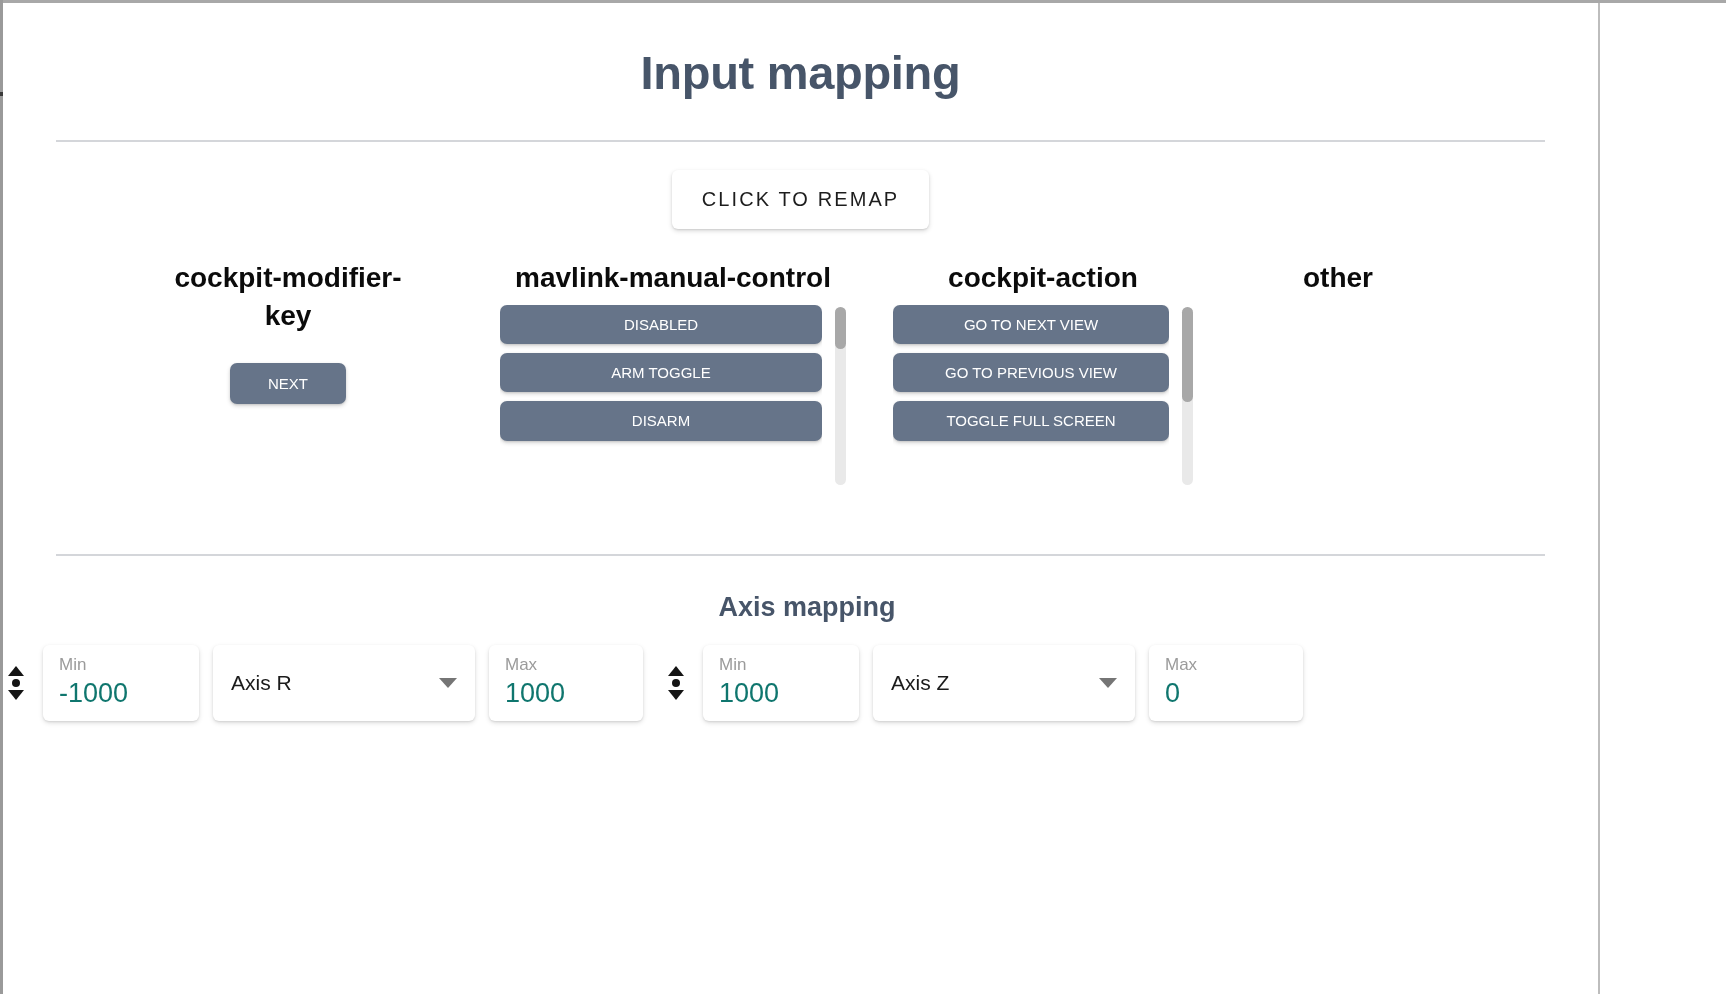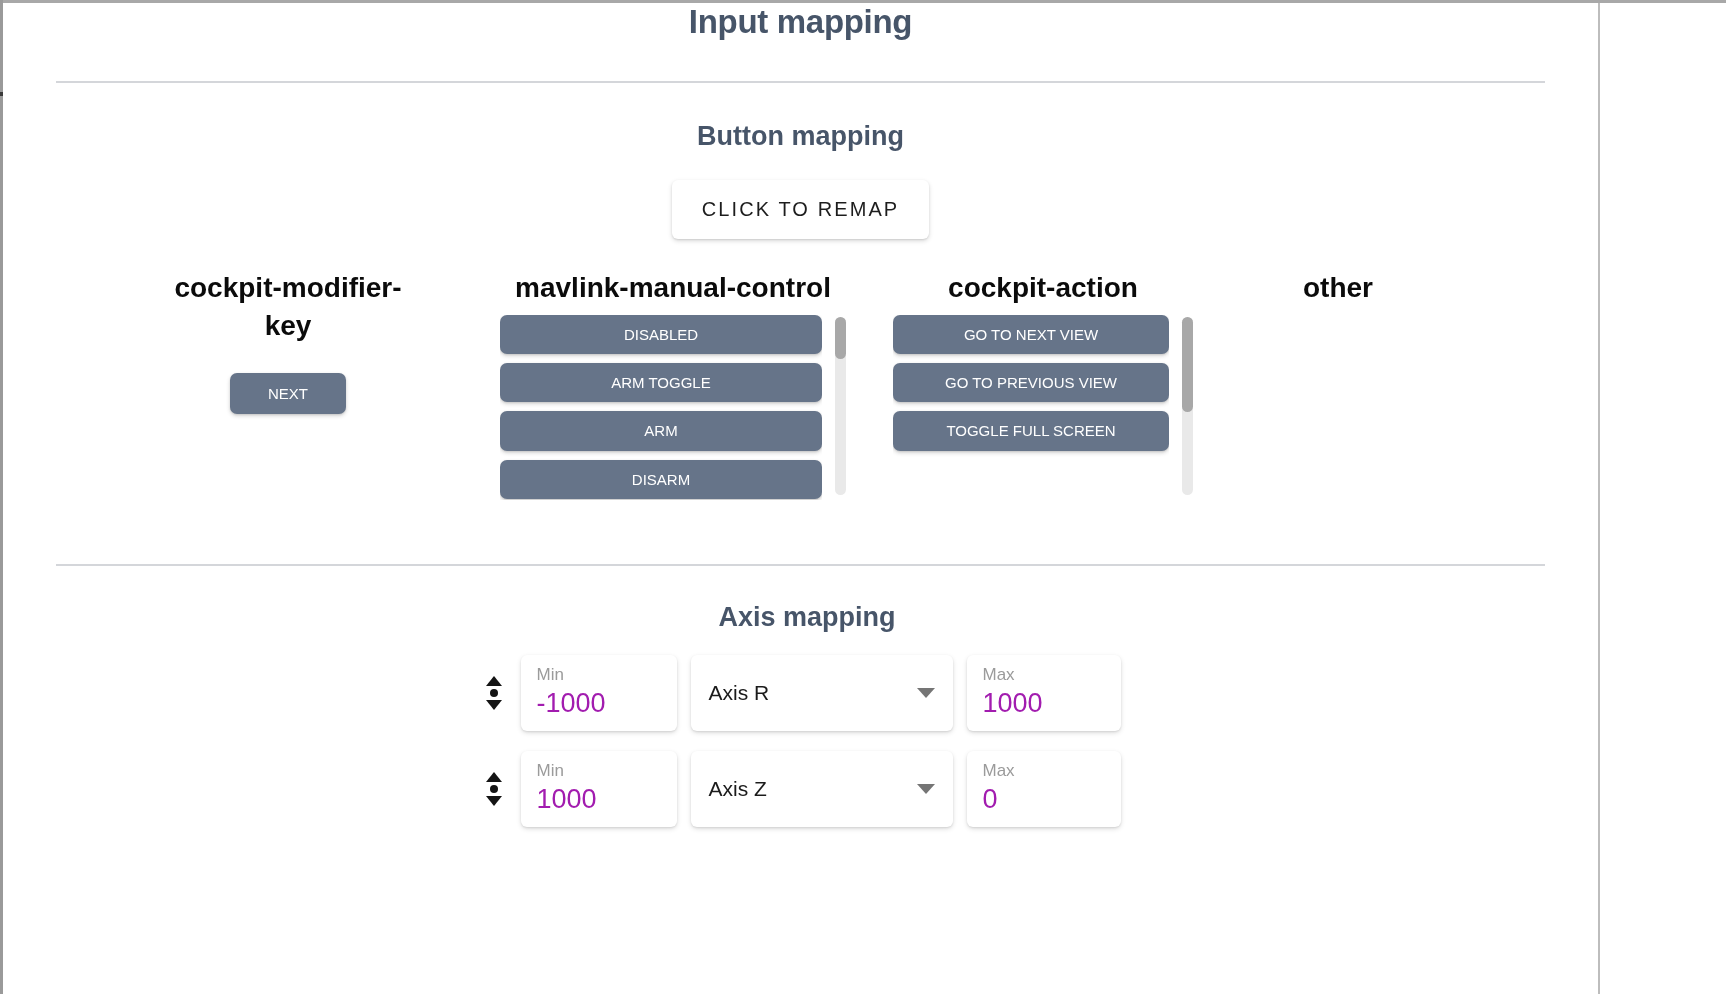--- a/index.html
+++ b/index.html
@@ -44,22 +44,23 @@
     width: 1597px;
     height: 991px;
     background: #ffffff;
     border-right: 2px solid #bdbdbd;
     overflow: hidden;
   }
 
   
   .title-main {
     margin: 0;
+    padding-top: 42px;
     text-align: center;
-    font-size: 33px;
+    font-size: 47px;
     font-weight: bold;
     color: #475569;
     letter-spacing: -0.3px;
   }
 
   .divider {
     width: 1489px;
     margin: 0 auto;
     height: 2px;
     background: #d4d6da;
@@ -185,21 +186,21 @@
     background: #a8a8a8;
     border-radius: 6px;
   }
   .scrollbar.mav .thumb    { height: 42px; }
   .scrollbar.action .thumb { height: 95px; }
 
   
   .axis-rows {
     margin-top: 22px;
     display: flex;
-    flex-direction: column;
+    flex-direction: row;
     gap: 20px;
     align-items: center;
   }
   .axis-row {
     display: flex;
     align-items: center;
     gap: 14px;
   }
 
   .swap-icon {
@@ -243,21 +244,21 @@
   .field.num-min { width: 156px; }
   .field.num-max { width: 154px; }
   .field .flabel {
     font-size: 17px;
     color: #9b9b9b;
     line-height: 1.2;
     display: block;
   }
   .field .fvalue {
     font-size: 27px;
-    color: #a21caf;
+    color: #0f766e;
     line-height: 1.25;
     display: block;
     margin-top: 2px;
   }
 
   .select {
     position: relative;
     background: #ffffff;
     border-radius: 6px;
     box-shadow: 0 2px 5px rgba(0,0,0,0.13), 0 1px 2px rgba(0,0,0,0.09);
@@ -289,40 +290,38 @@
   <div class="backdrop-edge-left"></div>
   <div class="backdrop-top-strip"></div>
   <div class="backdrop-notch"></div>
 
   <div class="dialog">
 
     <h1 class="title-main">Input mapping</h1>
 
     <div class="divider d1"></div>
 
-    <h2 class="section-title button-mapping">Button mapping</h2>
 
     <div class="remap-wrap">
       <button class="remap-btn">CLICK TO REMAP</button>
     </div>
 
     <div class="columns">
 
       <div class="col col-mod">
         <div class="col-head wrap-narrow">cockpit-modifier-key</div>
         <button class="chip shift">NEXT</button>
       </div>
 
       <div class="col col-mavlink">
         <div class="col-head">mavlink-manual-control</div>
         <div class="list-area">
           <div class="btn-list mav">
             <button class="chip full">DISABLED</button>
             <button class="chip full">ARM TOGGLE</button>
-            <button class="chip full">ARM</button>
             <button class="chip full">DISARM</button>
           </div>
           <div class="scrollbar mav">
             <div class="thumb"></div>
           </div>
         </div>
       </div>
 
       <div class="col col-action">
         <div class="col-head">cockpit-action</div>

